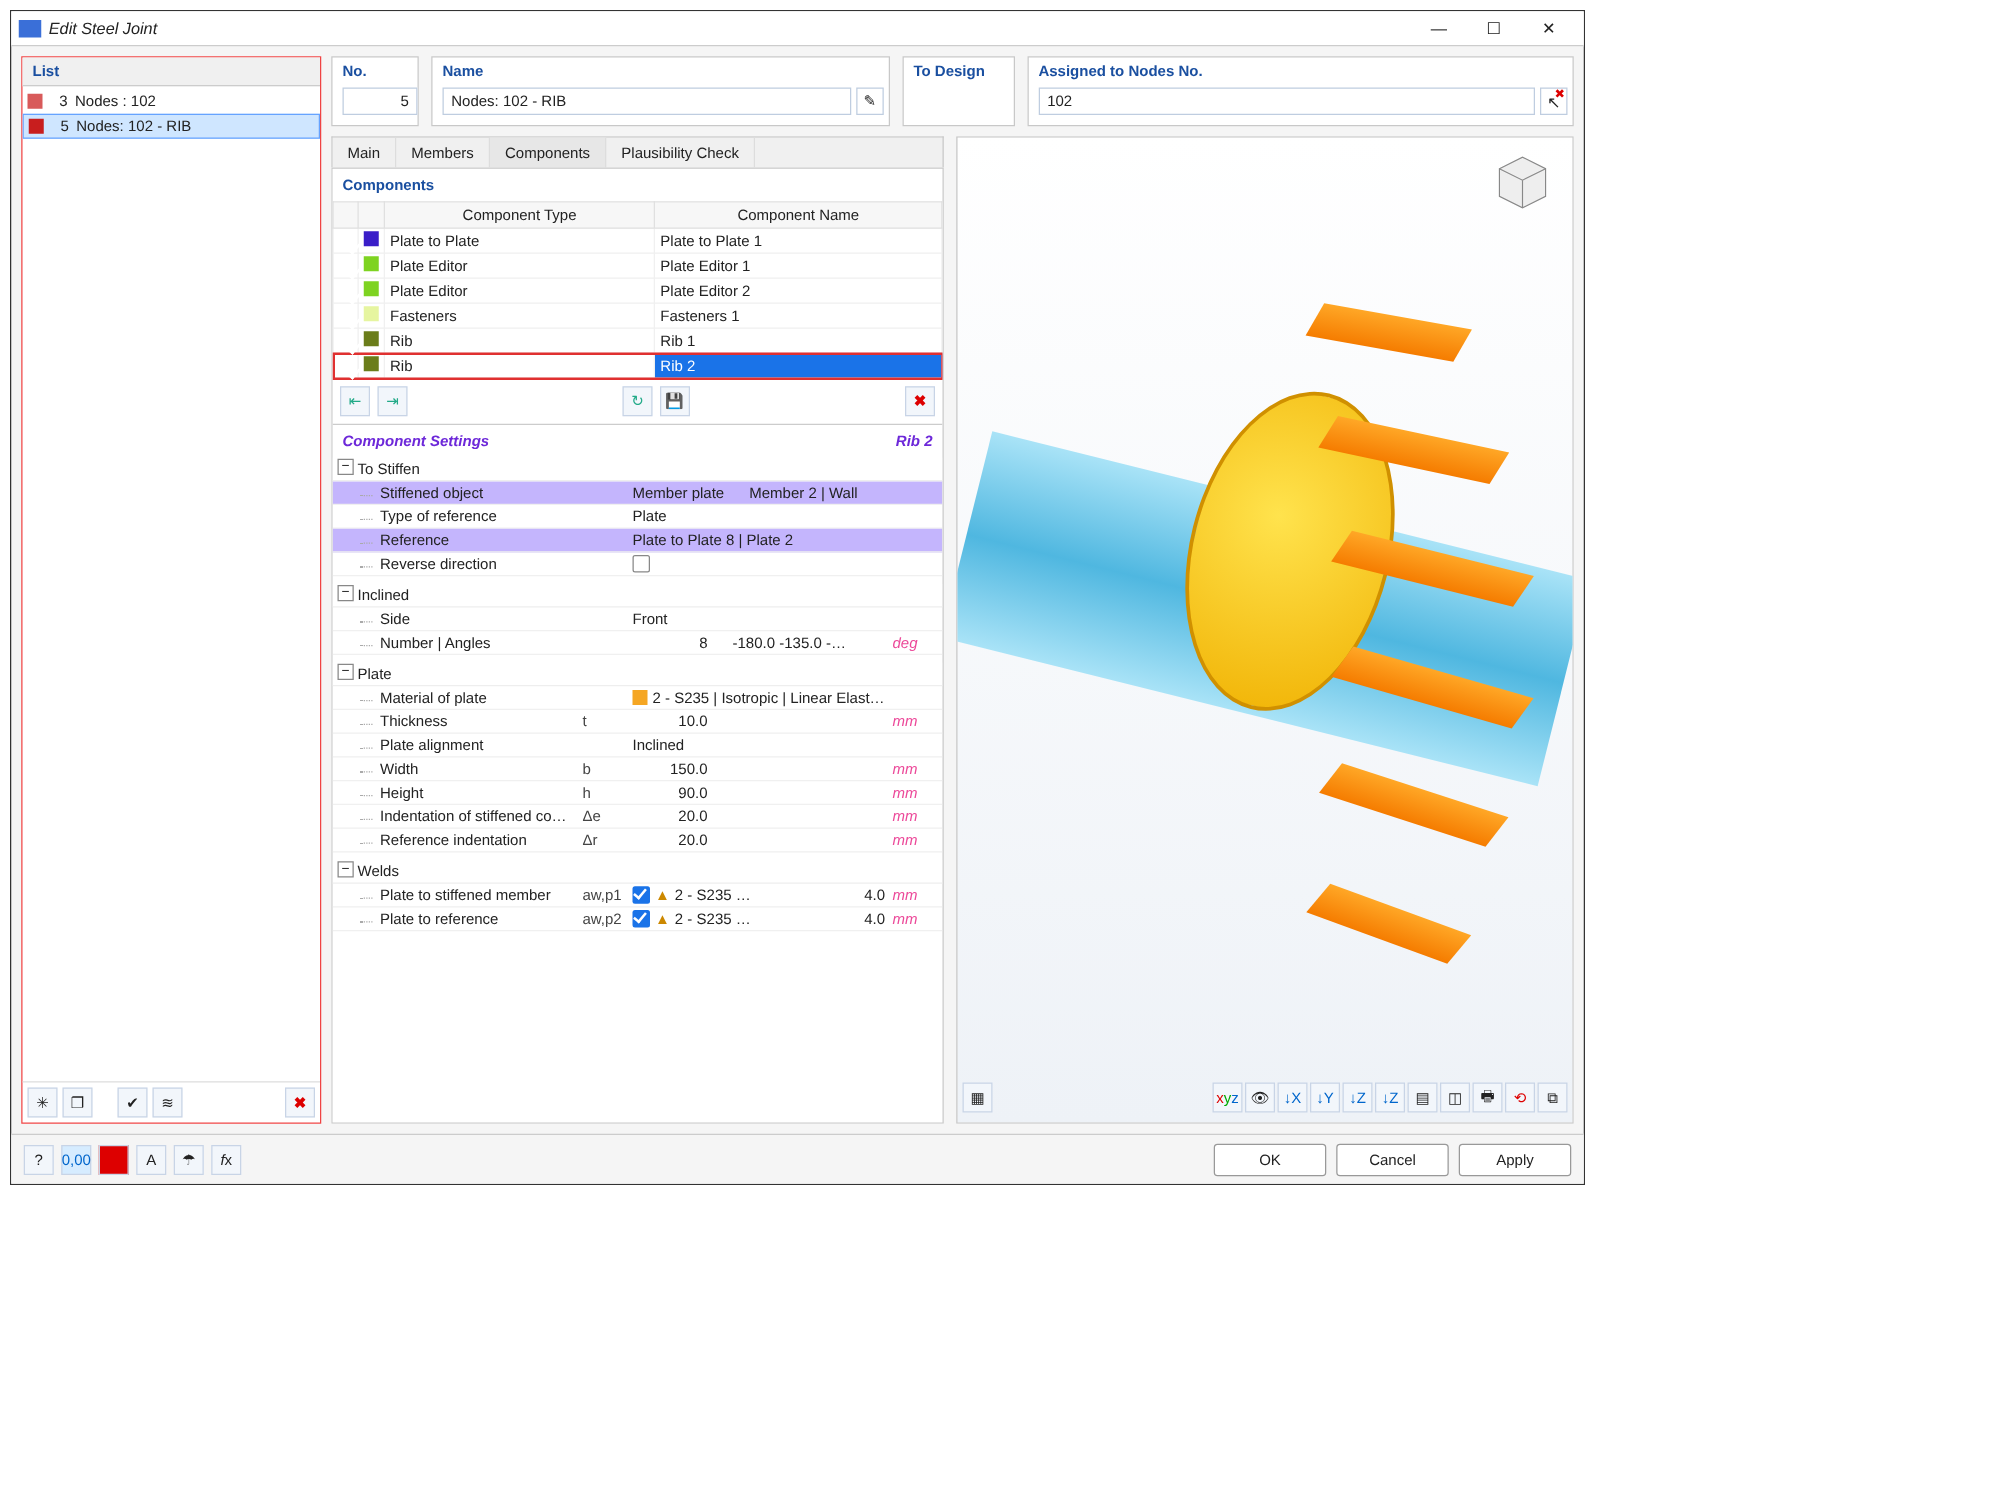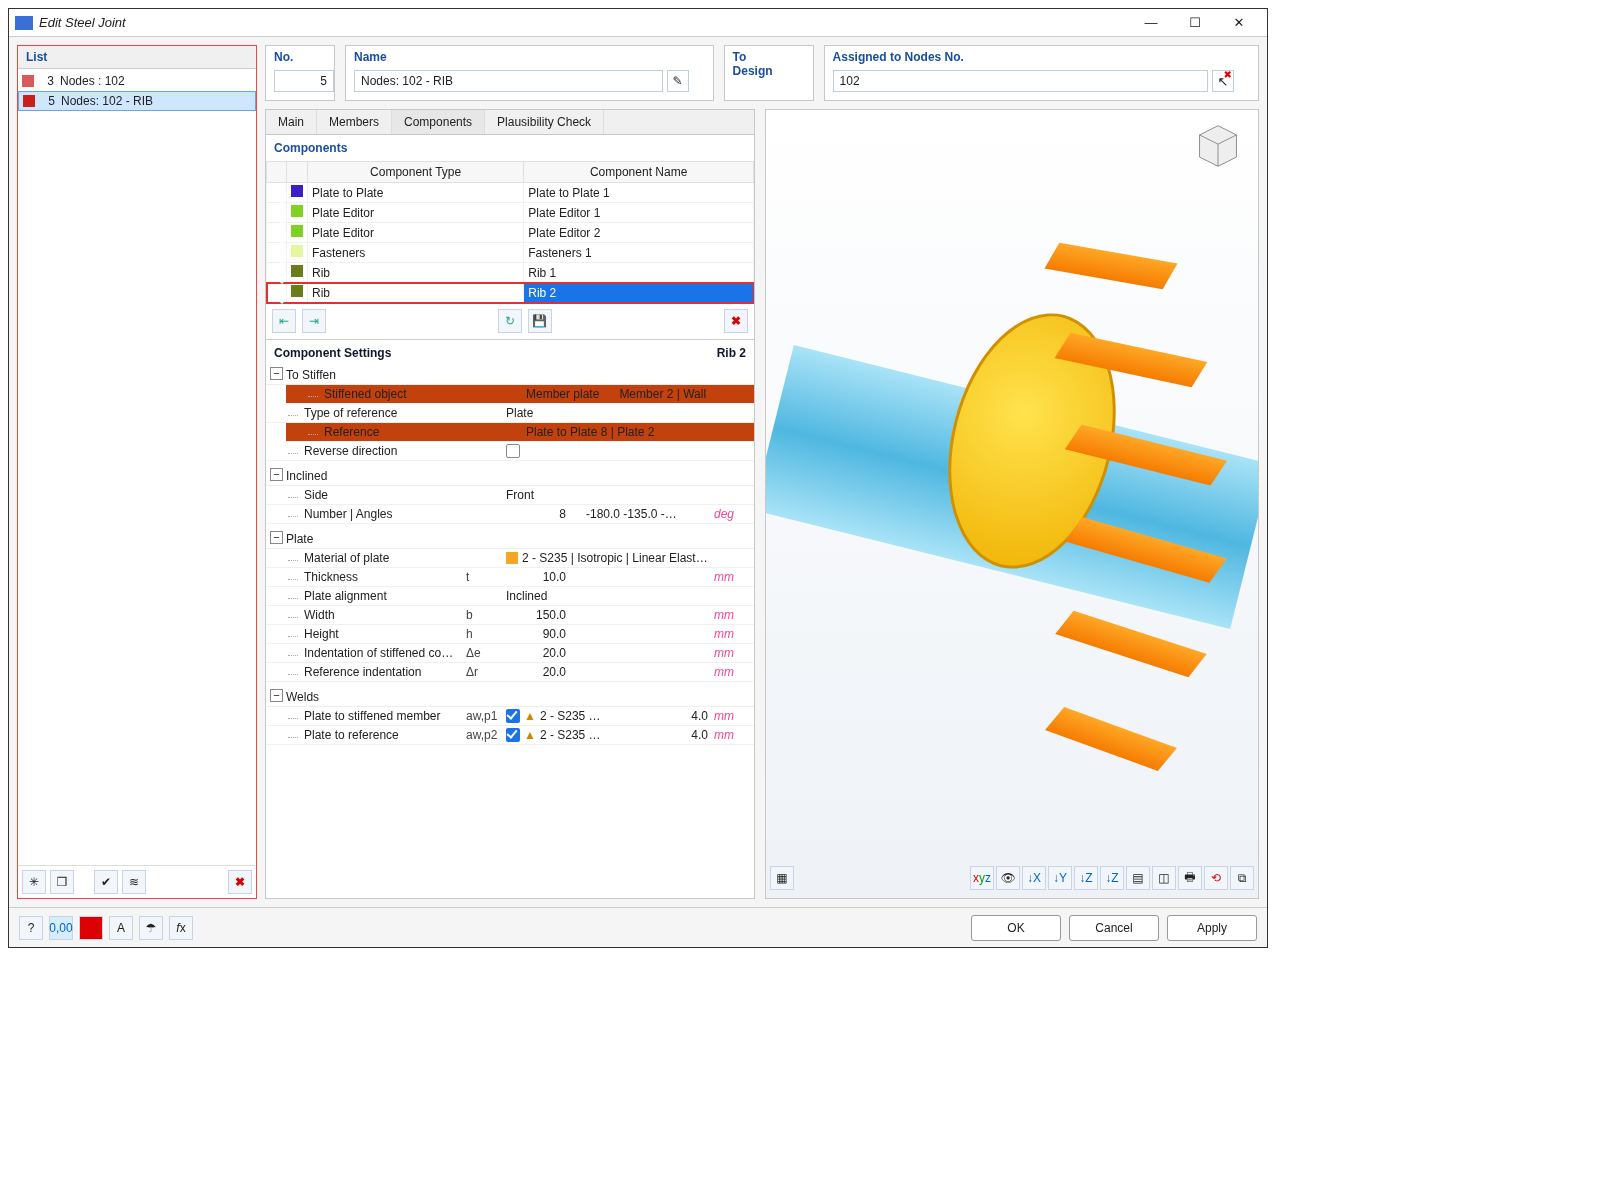--- a/index.html
+++ b/index.html
@@ -17,21 +17,21 @@
   
   .left { width:240px; }
   .left .hdr { background:#f0f0f0; padding:4px 8px; font-weight:bold; color:#1a4fa0; border-bottom:1px solid #ccc; }
   .tree { flex:1; padding:2px 0; overflow:auto;}
   .tree-row { display:flex; align-items:center; height:20px; padding-left:4px; gap:6px;}
   .tree-row.sel { background:#cfe6ff; border:1px solid #66a3ff; }
   .sw { width:12px; height:12px;}
   
   .main { flex:1; display:flex; flex-direction:column; gap:8px; }
   .toprow { display:flex; gap:10px; }
-  .cell { background:#fff; border:1px solid #c8c8c8; padding:4px 24px 8px 8px; display:flex; flex-direction:column;}
+  .cell { background:#fff; border:1px solid #c8c8c8; padding:4px 4px 8px 8px; display:flex; flex-direction:column;}
   .cell .lbl { color:#1a4fa0; font-weight:bold; margin-bottom:6px; }
   .inputlike { height:22px; border:1px solid #bfcde0; background:#fff; padding:2px 6px; display:flex; align-items:center;}
   .no-box { width:60px; justify-content:flex-end; }
   .name-box { flex:1; }
   .iconbtn { width:22px;height:22px;border:1px solid #bfcde0;display:flex;align-items:center;justify-content:center;margin-left:4px; background:#fff;}
   .chk { width:16px;height:16px;background:#1a73e8;border-radius:2px;position:relative;}
   .chk::after{content:"";position:absolute;left:3px;top:0px;width:5px;height:9px;border:solid #fff;border-width:0 2px 2px 0;transform:rotate(40deg);}
   .chk.small{width:14px;height:14px;}
   .chk.small::after{left:3px;top:0px;width:4px;height:8px;}
   .midrow { flex:1; display:flex; gap:10px; overflow:hidden;}
@@ -43,31 +43,31 @@
   .section-title { color:#1a4fa0; font-weight:bold; padding:6px 8px;}
   table.comp { width:100%; border-collapse:collapse; font-size:12px;}
   table.comp th { background:#f7f7f7; font-weight:normal; border:1px solid #e0e0e0; padding:3px 4px; text-align:center;}
   table.comp td { border:1px solid #f0f0f0; padding:2px 4px; height:18px;}
   tr.selrow td.namecell { background:#1a73e8; color:#fff;}
   tr.selrow { outline:2px solid #e03030; outline-offset:-1px;}
   .toolbar { display:flex; align-items:center; padding:6px; gap:6px;}
   .tbtn { width:24px;height:24px;border:1px solid #c8d4e6;background:#f2f6fb;display:flex;align-items:center;justify-content:center;font-size:12px;}
   .spacer { flex:1; }
   .settings { border-top:1px solid #ccc; flex:1; overflow:auto; position:relative;}
-  .settings-hdr { display:flex; padding:6px 8px; color:#0f172a; font-weight:bold;}
+  .settings-hdr { display:flex; padding:6px 8px; color:#6d28d9; font-weight:bold;font-style:italic;}
   .settings-hdr .r { margin-left:auto; }
   .prop-group-title { background:#fff; padding:2px 4px 2px 20px; font-weight:normal; border-bottom:1px solid #eee; position:relative;}
   .prop-group-title::before { content:"−"; position:absolute; left:4px; top:1px; width:11px;height:11px;border:1px solid #888;font-size:11px;line-height:10px;text-align:center;background:#fff;}
   .prop-row { display:flex; align-items:center; border-bottom:1px solid #f0f0f0; height:19px;}
   .prop-row .pk { width:200px; padding-left:38px; position:relative;}
   .prop-row .pk::before{content:"";position:absolute;left:22px;top:9px;width:10px;border-top:1px dotted #aaa;}
   .prop-row .ps { width:40px; color:#444;}
   .prop-row .pv { flex:1; padding-right:6px;}
   .prop-row .pu { width:40px; color:#ec4899;font-style:italic;}
-  .hl { background:#c2410c;margin-left:20px;}
+  .hl { background:#c4b5fd;}
   
   .view3d { flex:1; border:1px solid #c8c8c8; background:linear-gradient(#ffffff,#eef2f7); position:relative; overflow:hidden;}
   .navcube { position:absolute; right:12px; top:12px; width:56px;height:48px; }
   .view-toolbar { position:absolute; bottom:4px; left:0; right:0; display:flex; gap:4px; padding:4px; align-items:center;}
   .view-toolbar .grp { display:flex; gap:2px; margin-left:6px;}
   
   .left-bottom { display:flex; gap:4px; padding:4px; border-top:1px solid #ddd; align-items:center;}
   .footer { height:40px; display:flex; align-items:center; padding:4px 10px; gap:6px; background:#f5f5f5; border-top:1px solid #ccc;}
   .footer .fbtns { margin-left:auto; display:flex; gap:8px;}
   .btn { min-width:90px; height:26px; background:#fff; border:1px solid #999; border-radius:3px; display:flex; align-items:center; justify-content:center;}

